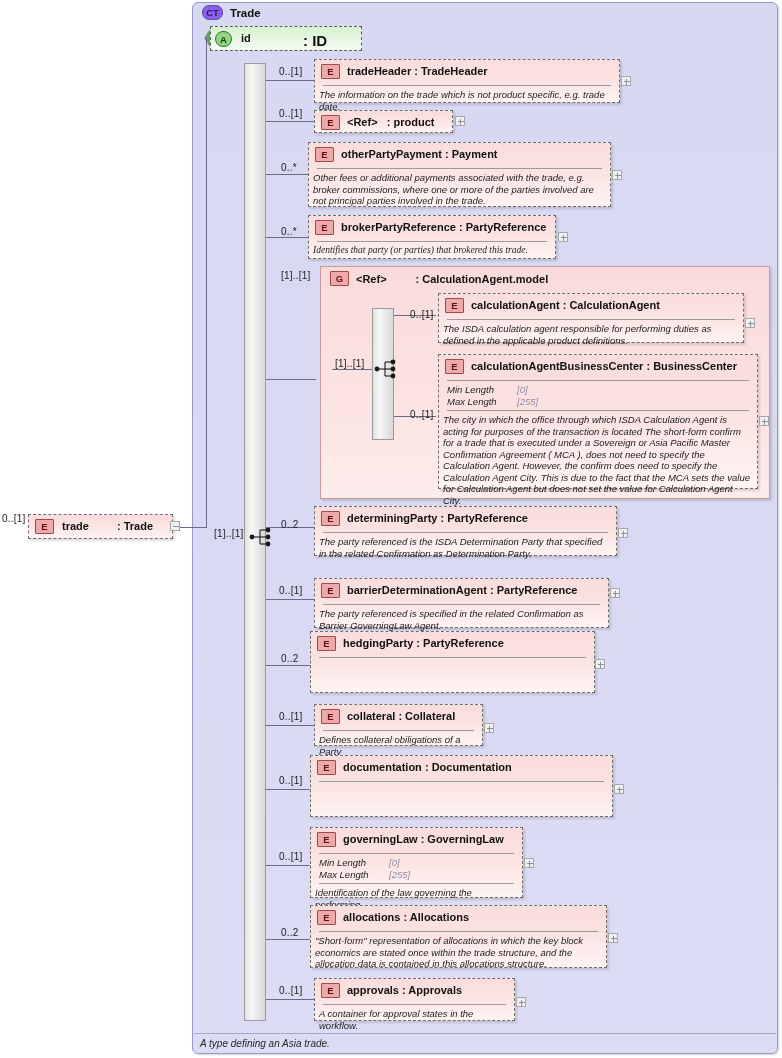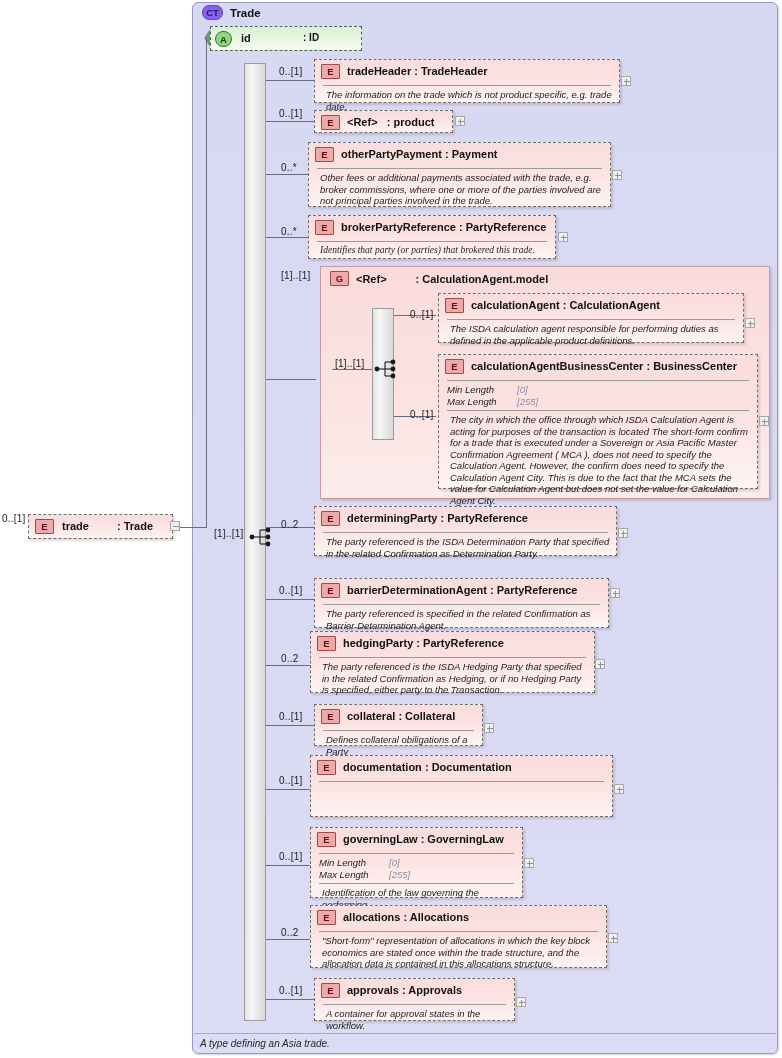--- a/index.html
+++ b/index.html
@@ -74,21 +74,21 @@
     border-bottom:12.5px solid transparent;
     border-right:8px solid #6b9e62;
   }
   .badge-a{
     position:absolute;left:4px;top:4px;
     width:17px;height:16px;border-radius:9px;
     border:1.3px solid #3f6a38;background:#8fd67f;color:#17330f;
     font-size:9.5px;
   }
   .attr-name{position:absolute;left:30px;top:5px;font-weight:bold;font-size:11px;}
-  .attr-type{position:absolute;left:92px;top:5px;font-weight:bold;font-size:10px;}
+  .attr-type{position:absolute;left:92px;top:5px;font-weight:bold;font-size:15px;}
 
   
   .seqbar{
     position:absolute;
     background:linear-gradient(90deg,#e2e2e2 0%, #f6f6f6 35%, #d8d8d8 100%);
     border:1px solid #9b9b9b;
     box-sizing:border-box;
   }
   .seqicon{position:absolute;width:26px;height:22px;}
 
@@ -113,21 +113,21 @@
   .badge-g{
     width:19px;height:15px;
     border:1.2px solid #a14a4a;background:#f0a9a9;color:#5c1212;
     font-size:9.5px;border-radius:1px;
   }
   .bname{font-weight:bold;font-size:11px;color:#111;white-space:nowrap;}
   .sep{
     position:absolute;left:8px;right:8px;height:1px;background:#9a9a9a;
   }
   .bdoc{
-    position:absolute;left:11px;right:6px;
+    position:absolute;left:4px;right:6px;
     font-style:italic;font-size:9.5px;line-height:11.5px;color:#1d1d1d;
   }
   .facets{
     position:absolute;left:8px;
     font-style:italic;font-size:9.5px;line-height:11.5px;color:#1d1d1d;
   }
   .facets .fv{color:#8d8da8;font-style:italic;padding-left:14px;}
   .facet-row{display:flex;}
   .facet-row .fk{width:56px;}
 
@@ -336,32 +336,31 @@
 </div>
 <div class="plus" style="left:618px;top:528px;"></div>
 
 <div class="occ" style="left:279px;top:585px;">0..[1]</div>
 <div class="ebox" style="left:314px;top:578px;width:295px;height:50px;">
   <div class="bhead">
     <span class="badge badge-e">E</span>
     <span class="bname"><span>barrierDeterminationAgent</span>&nbsp;<span>: PartyReference</span></span>
   </div>
   <div class="sep" style="top:25px;"></div>
-  <div class="bdoc" style="top:29px;">The party referenced is specified in the related Confirmation as Barrier Determination Agent.</div>
+  <div class="bdoc" style="top:29px;">The party referenced is specified in the related Confirmation as Barrier GoverningLaw Agent.</div>
 </div>
 <div class="plus" style="left:610px;top:588px;"></div>
 
 <div class="occ" style="left:281px;top:653px;">0..2</div>
 <div class="ebox" style="left:310px;top:631px;width:285px;height:62px;">
   <div class="bhead">
     <span class="badge badge-e">E</span>
     <span class="bname"><span>hedgingParty</span>&nbsp;<span>: PartyReference</span></span>
   </div>
   <div class="sep" style="top:25px;"></div>
-  <div class="bdoc" style="top:29px;">The party referenced is the ISDA Hedging Party that specified in the related Confirmation as Hedging, or if no Hedging Party is specified, either party to the Transaction.</div>
 </div>
 <div class="plus" style="left:595px;top:659px;"></div>
 
 <div class="occ" style="left:279px;top:711px;">0..[1]</div>
 <div class="ebox" style="left:314px;top:704px;width:169px;height:42px;">
   <div class="bhead">
     <span class="badge badge-e">E</span>
     <span class="bname"><span>collateral</span>&nbsp;<span>: Collateral</span></span>
   </div>
   <div class="sep" style="top:25px;"></div>

